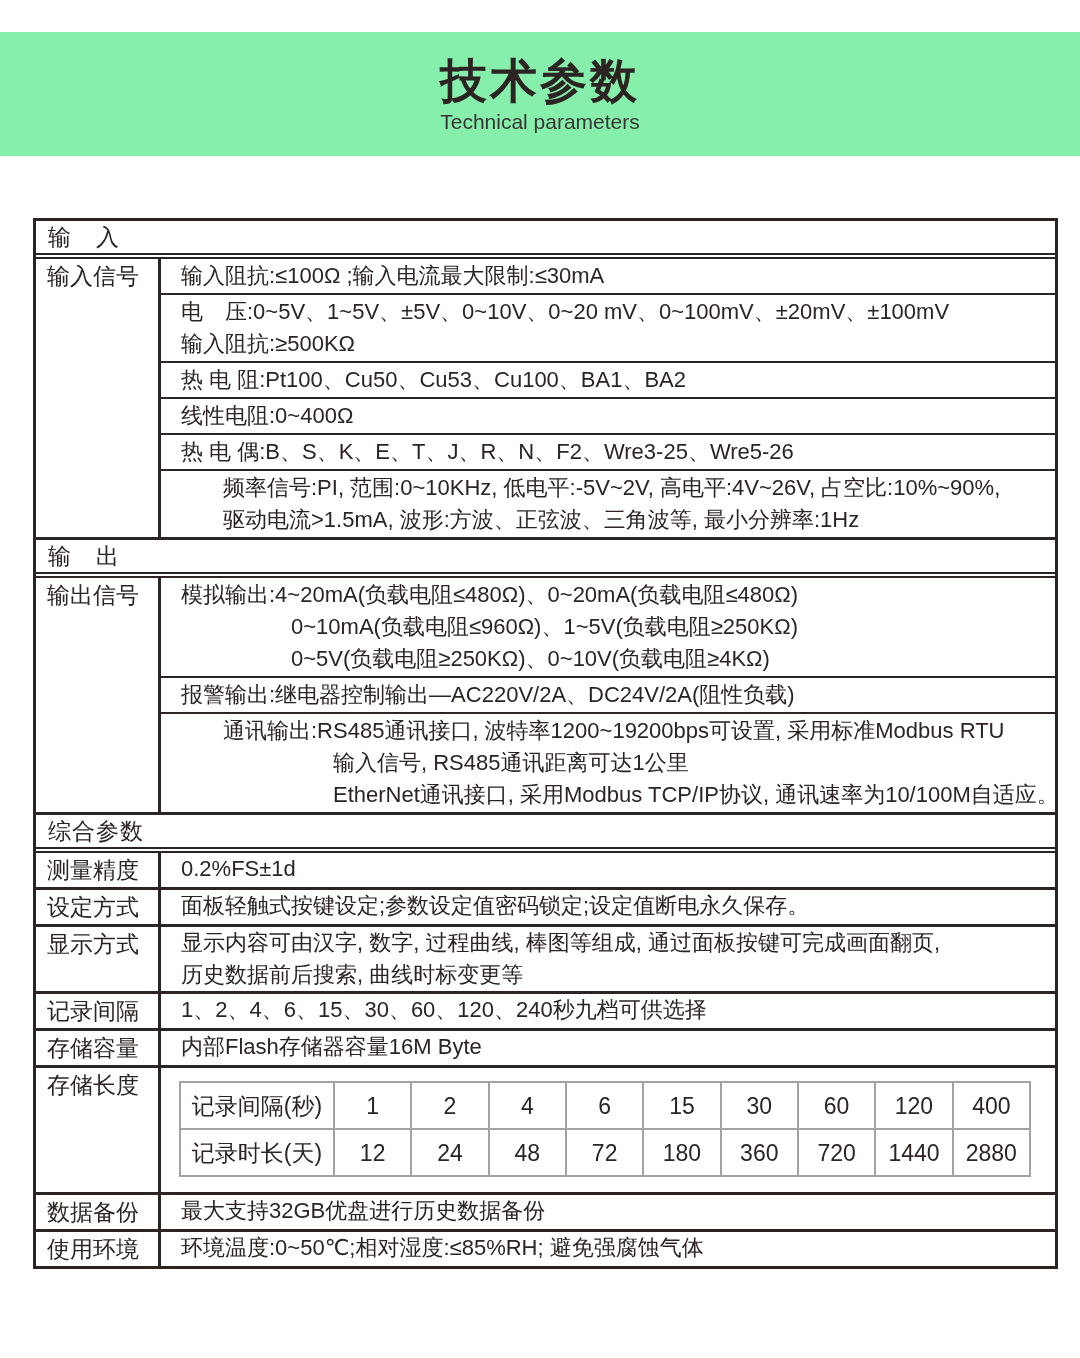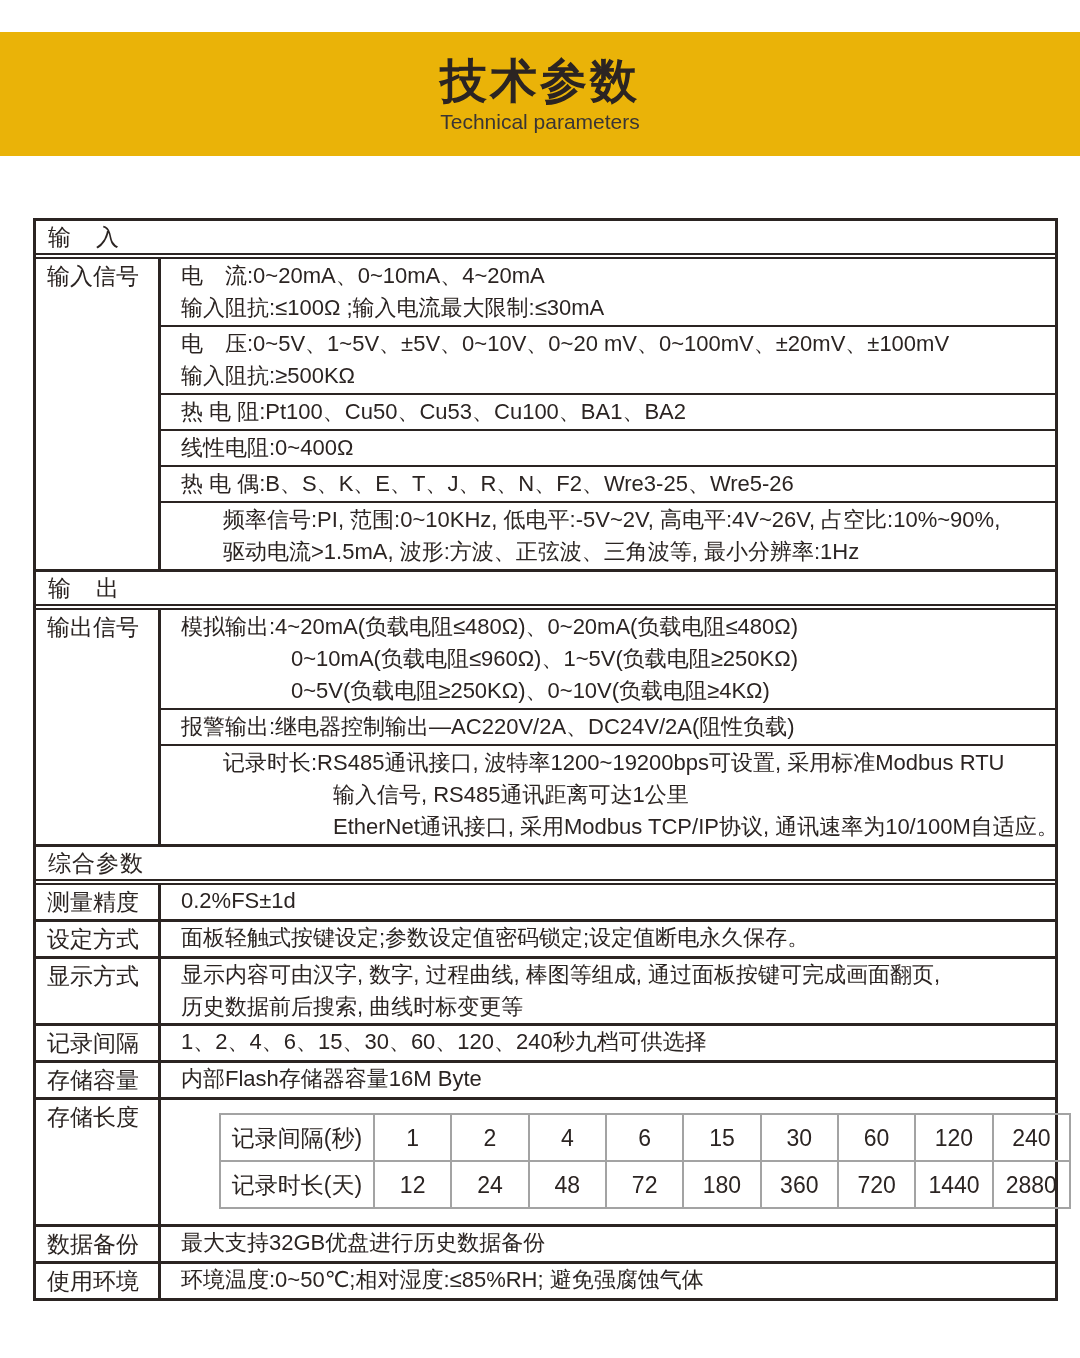--- a/index.html
+++ b/index.html
@@ -5,21 +5,21 @@
   html,body{margin:0;padding:0;}
   body{
     width:1080px;height:1358px;background:#ffffff;position:relative;overflow:hidden;
     font-family:"Liberation Sans","DejaVu Sans",sans-serif;
     color:#2b2422;
     -webkit-font-smoothing:antialiased;
   }
   
   .band{
     position:absolute;top:32px;left:0;width:1080px;height:124px;
-    background:#eab308;display:flex;flex-direction:column;align-items:center;justify-content:center;
+    background:#86efac;display:flex;flex-direction:column;align-items:center;justify-content:center;
   }
   .band .title{font-size:47px;font-weight:700;letter-spacing:3px;line-height:54px;}
   .band .subtitle{font-size:21px;color:#3a3534;line-height:26px;margin-top:1px;}
   
   .spec-table{
     position:absolute;top:218px;left:33px;width:1025px;
     border:3px solid #2b2422;box-sizing:border-box;background:#fff;
   }
   .row{display:flex;align-items:stretch;border-top:3px solid #2b2422;}
   .row.first,.row.after-sec{border-top:none;}
@@ -33,21 +33,21 @@
   }
   .content-cell{
     flex:1;min-width:0;border-left:3px solid #2b2422;
     font-size:22px;line-height:30px;
   }
   .content-cell .line{padding:1px 6px 1px 20px;white-space:nowrap;}
   .content-cell .line.ind{padding-left:130px;}
   .sub{border-bottom:2px solid #2b2422;padding:1px 0;}
   .sub:last-child{border-bottom:none;margin-left:42px;}
   
-  .inner-wrap{padding:13px 0 15px 18px;margin-left:40px;}
+  .inner-wrap{padding:13px 0 15px 18px;}
   table.inner{border-collapse:collapse;width:852px;table-layout:fixed;}
   table.inner td{
     border:2px solid #a3a3a3;text-align:center;vertical-align:middle;
     font-size:23px;height:45px;padding:0 2px;color:#2b2422;
   }
   td.ih{width:148px;font-size:22px;}
 </style>
 </head>
 <body>
 
@@ -59,21 +59,20 @@
 <div class="spec-table">
 
   <div class="row section first">
     <div class="sec-cell">输　入</div>
   </div>
 
   <div class="row after-sec">
     <div class="label-cell">输入信号</div>
     <div class="content-cell">
       <div class="sub">
-        <div class="line">电　流:0~20mA、0~10mA、4~20mA</div>
         <div class="line">输入阻抗:≤100Ω ;输入电流最大限制:≤30mA</div>
       </div>
       <div class="sub">
         <div class="line">电　压:0~5V、1~5V、±5V、0~10V、0~20 mV、0~100mV、±20mV、±100mV</div>
         <div class="line">输入阻抗:≥500KΩ</div>
       </div>
       <div class="sub">
         <div class="line">热 电 阻:Pt100、Cu50、Cu53、Cu100、BA1、BA2</div>
       </div>
       <div class="sub">
@@ -98,21 +97,21 @@
     <div class="content-cell">
       <div class="sub">
         <div class="line">模拟输出:4~20mA(负载电阻≤480Ω)、0~20mA(负载电阻≤480Ω)</div>
         <div class="line ind">0~10mA(负载电阻≤960Ω)、1~5V(负载电阻≥250KΩ)</div>
         <div class="line ind">0~5V(负载电阻≥250KΩ)、0~10V(负载电阻≥4KΩ)</div>
       </div>
       <div class="sub">
         <div class="line">报警输出:继电器控制输出—AC220V/2A、DC24V/2A(阻性负载)</div>
       </div>
       <div class="sub">
-        <div class="line">记录时长:RS485通讯接口, 波特率1200~19200bps可设置, 采用标准Modbus RTU</div>
+        <div class="line">通讯输出:RS485通讯接口, 波特率1200~19200bps可设置, 采用标准Modbus RTU</div>
         <div class="line ind">输入信号, RS485通讯距离可达1公里</div>
         <div class="line ind">EtherNet通讯接口, 采用Modbus TCP/IP协议, 通讯速率为10/100M自适应。</div>
       </div>
     </div>
   </div>
 
   <div class="row section">
     <div class="sec-cell">综合参数</div>
   </div>
 
@@ -161,21 +160,21 @@
               <tr>
             <td class="ih">记录间隔(秒)</td>
             <td>1</td>
             <td>2</td>
             <td>4</td>
             <td>6</td>
             <td>15</td>
             <td>30</td>
             <td>60</td>
             <td>120</td>
-            <td>240</td>
+            <td>400</td>
           </tr>
           <tr>
             <td class="ih">记录时长(天)</td>
             <td>12</td>
             <td>24</td>
             <td>48</td>
             <td>72</td>
             <td>180</td>
             <td>360</td>
             <td>720</td>

